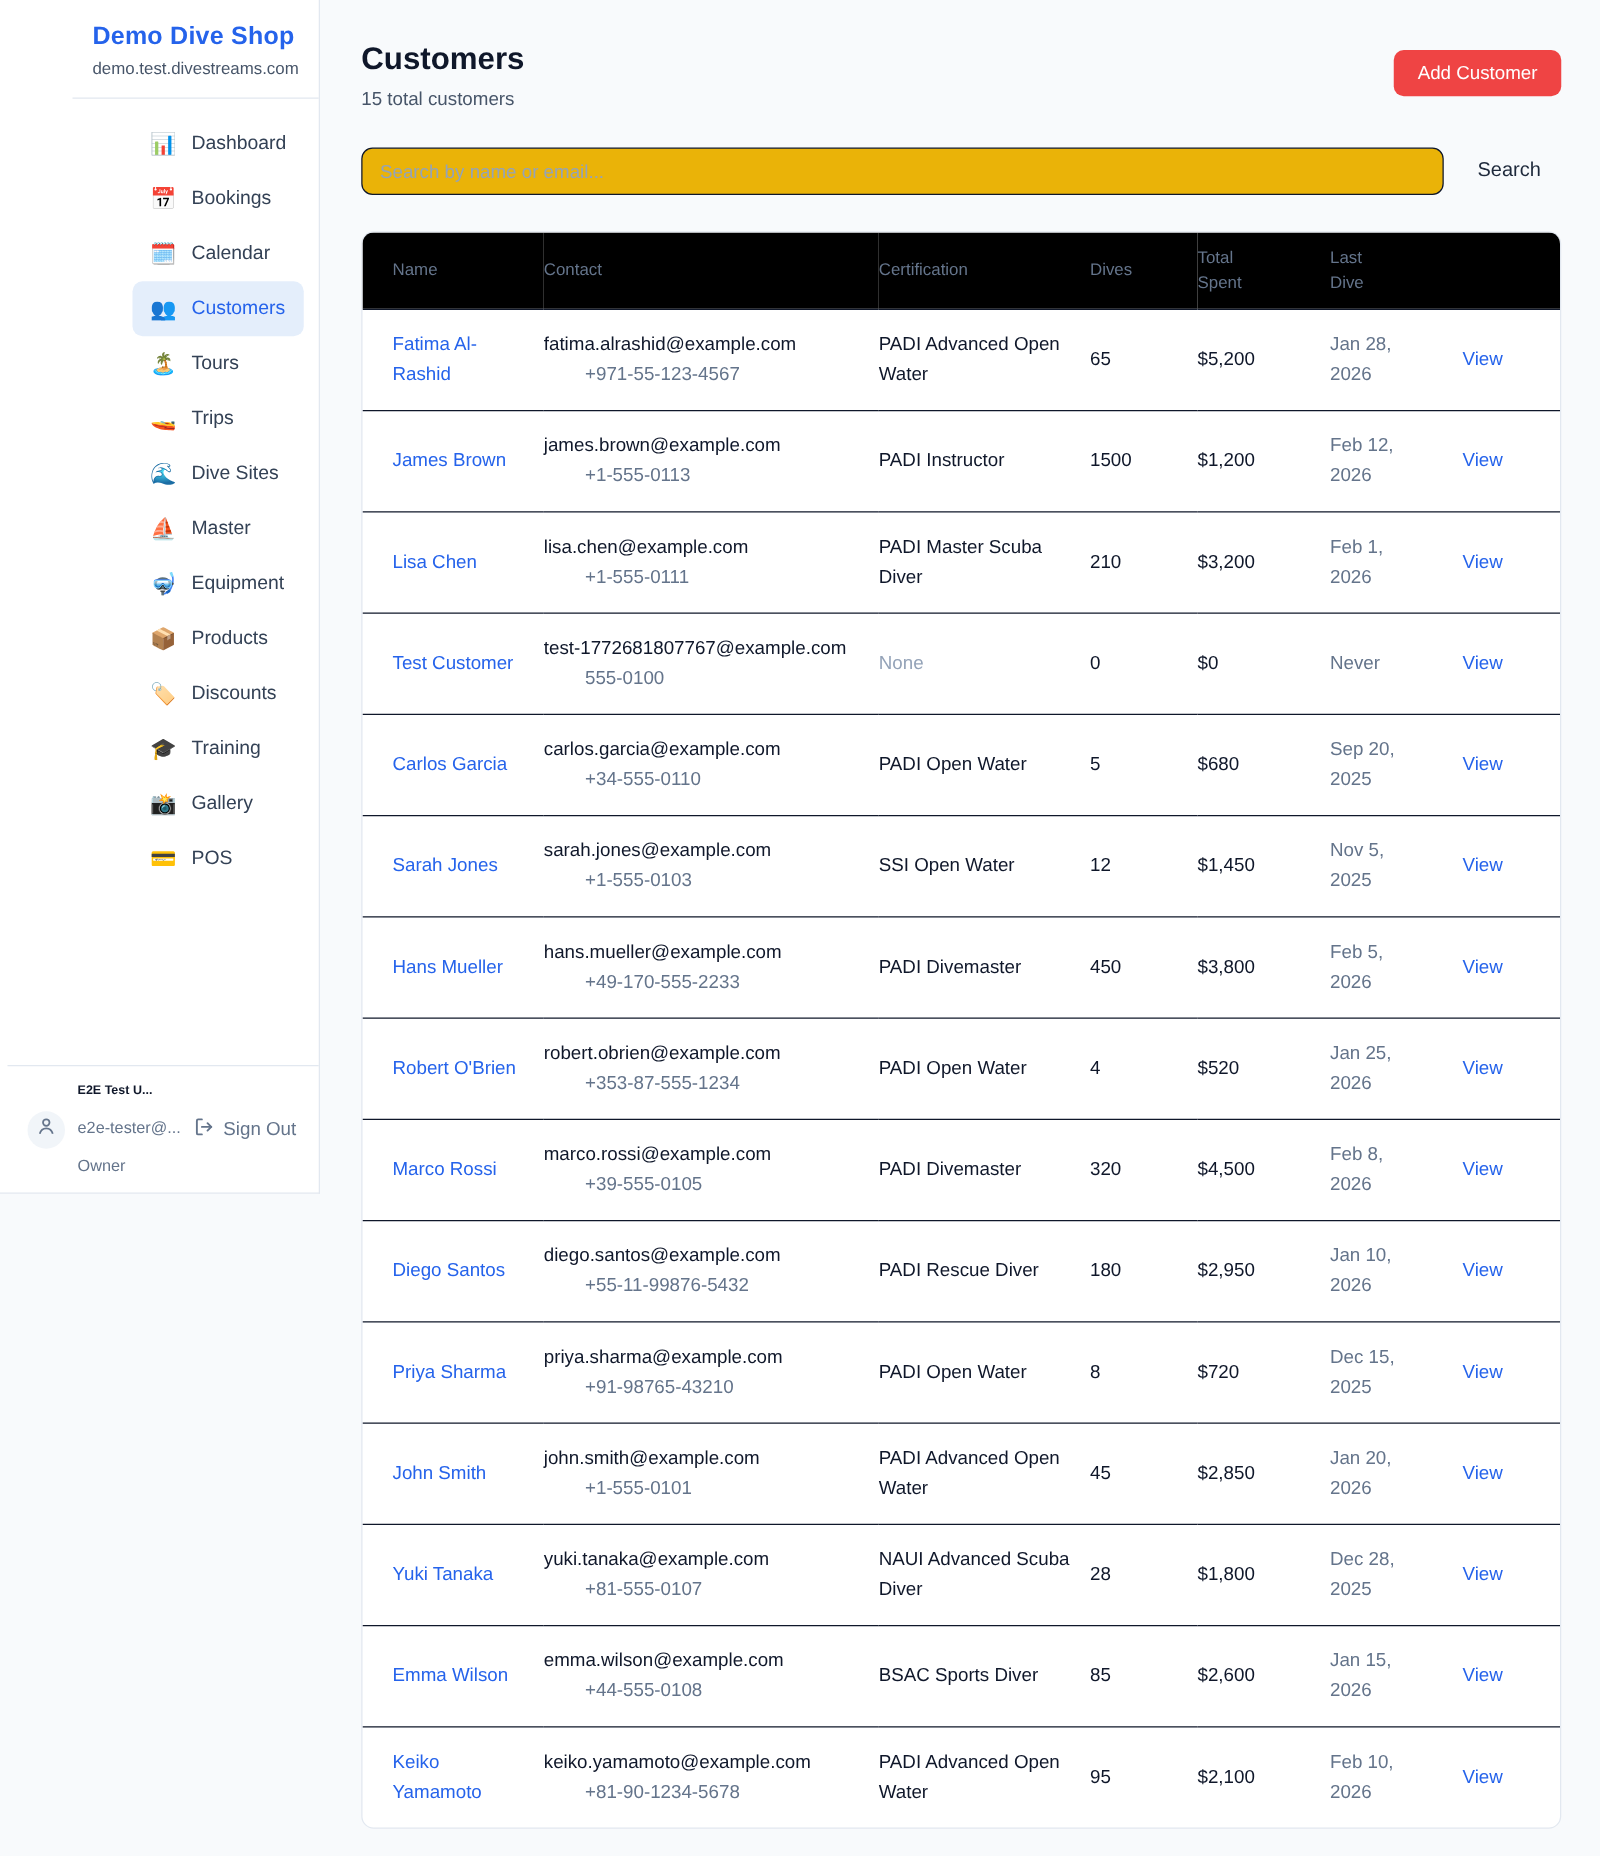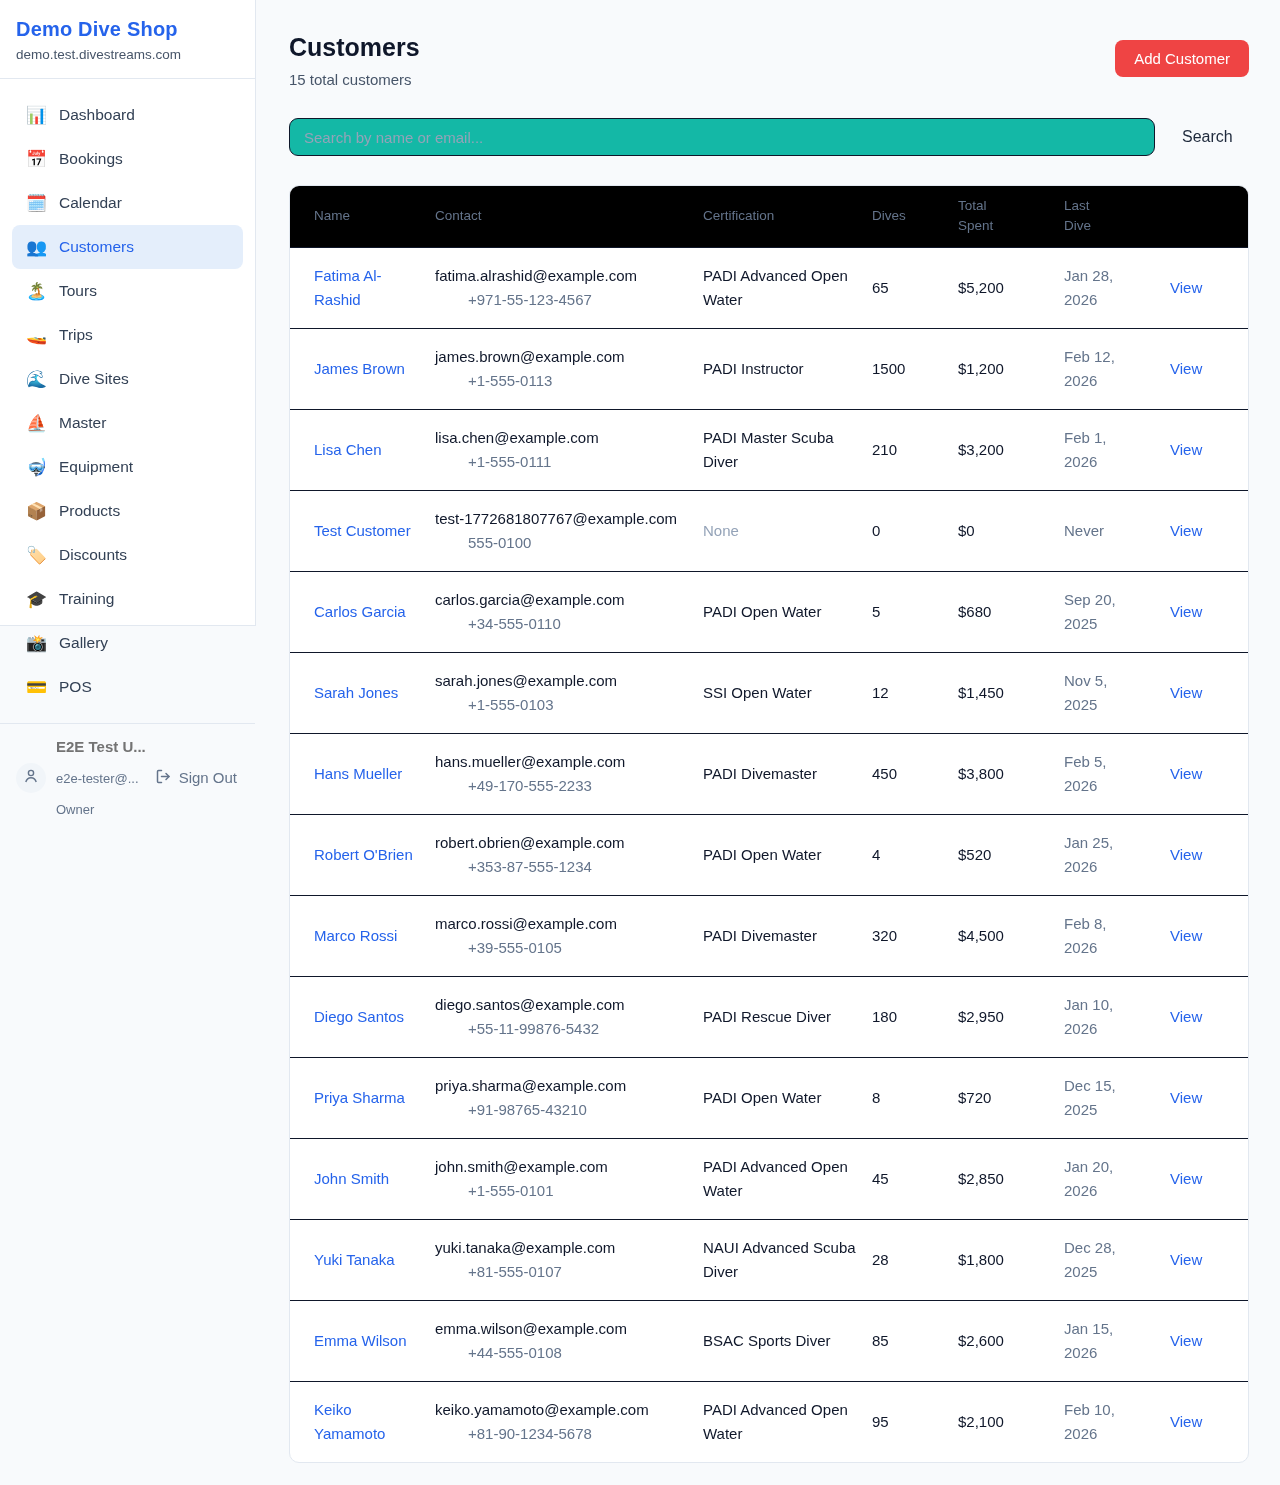--- a/index.html
+++ b/index.html
@@ -7,25 +7,25 @@
     width: 1280px; height: 1485px;
     background: #f8fafc;
     font-family: "Liberation Sans", sans-serif;
     color: #0f172a;
     overflow: hidden;
   }
 
   
   .sidebar {
     position: absolute; left: 0; top: 0;
-    width: 256px; height: 626px;
+    width: 256px; height: 955px;
     background: #ffffff;
     border-right: 1px solid #e2e8f0;
     border-bottom: 1px solid #e2e8f0;
-    display: flex; flex-direction: column;
+    display: flex; flex-direction: column; align-items: flex-end;
   }
   .sidebar-header { padding: 18px 16px 16px 16px; border-bottom: 1px solid #e2e8f0; }
   .shop-name { color: #2563eb; font-size: 20px; font-weight: bold; letter-spacing: 0.2px; }
   .shop-domain { color: #475569; font-size: 13.5px; margin-top: 6px; }
   .sidebar-nav { padding: 14px 12px; flex: 1 1 auto; }
   .nav-item {
     display: flex; align-items: center; gap: 13px;
     height: 44px; padding: 0 14px;
     border-radius: 8px;
     font-size: 15.5px; color: #334155;
@@ -38,21 +38,21 @@
     padding: 14px 16px;
     display: flex; align-items: center; gap: 10px;
   }
   .avatar {
     width: 30px; height: 30px; border-radius: 50%;
     background: #f1f5f9; color: #64748b;
     display: flex; align-items: center; justify-content: center;
     flex: 0 0 auto;
   }
   .user-info { min-width: 0; flex: 1 1 auto; }
-  .user-name { font-size: 15px; font-weight: bold; color: #737373; white-space: nowrap; }
+  .user-name { font-size: 10px; font-weight: bold; color: #0f172a; white-space: nowrap; }
   .user-email, .user-role { font-size: 13px; color: #64748b; margin-top: 16px; white-space: nowrap; }
   .sign-out {
     display: flex; align-items: center; gap: 7px;
     color: #64748b; font-size: 15px;
     cursor: pointer; flex: 0 0 auto; padding-right: 2px;
   }
 
   
   .main { position: absolute; left: 256px; top: 0; width: 1024px; padding: 33px 31px 0 33px; }
   .page-header { display: flex; justify-content: space-between; align-items: flex-start; }
@@ -64,21 +64,21 @@
     border: none; border-radius: 8px;
     padding: 0 19px; height: 37px;
     margin-top: 7px; cursor: pointer;
   }
   .search-row { display: flex; align-items: center; margin-top: 30px; }
   .search-input {
     width: 866px; height: 38px;
     border: 1px solid #0f172a; border-radius: 9px;
     padding: 0 14px; font-size: 15px;
     font-family: "Liberation Sans", sans-serif;
-    color: #0f172a; background: #14b8a6; outline: none;
+    color: #0f172a; background: #eab308; outline: none;
   }
   .search-input::placeholder { color: #94a3b8; }
   .search-btn {
     background: none; border: none;
     font-size: 16px; color: #1e293b;
     font-family: "Liberation Sans", sans-serif;
     margin-left: 27px; cursor: pointer;
   }
 
   

